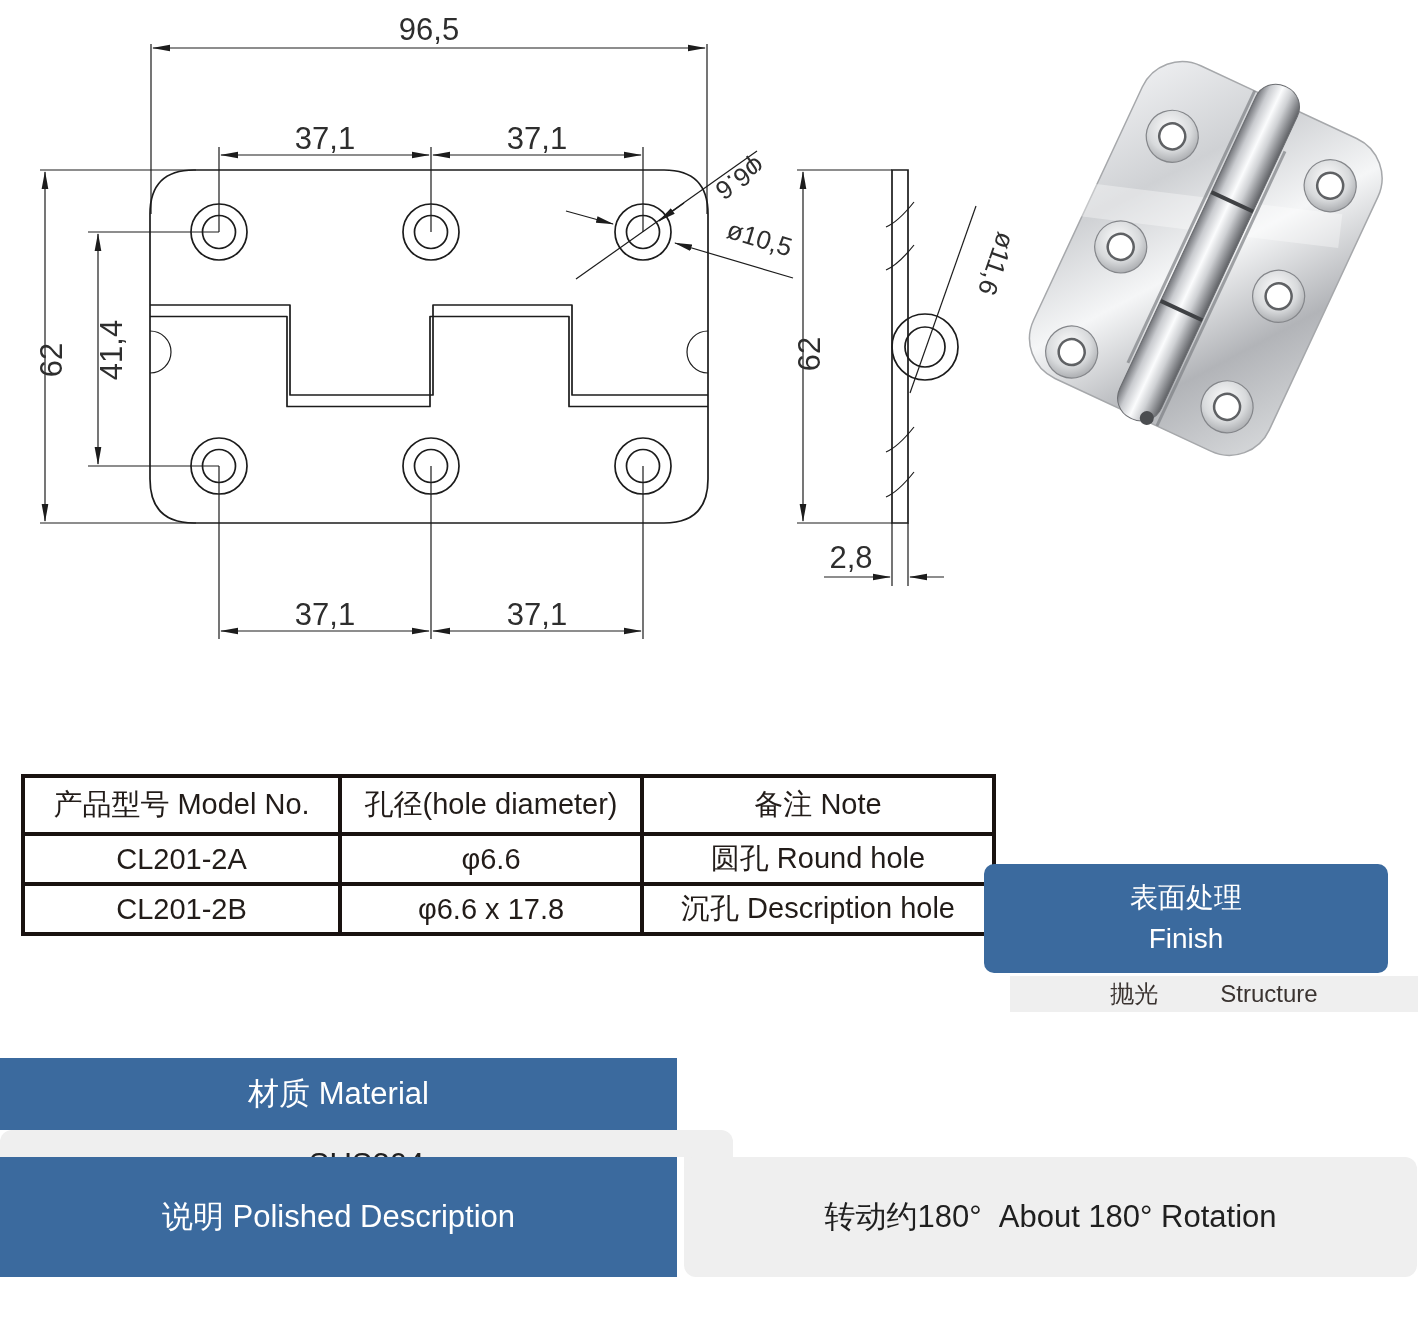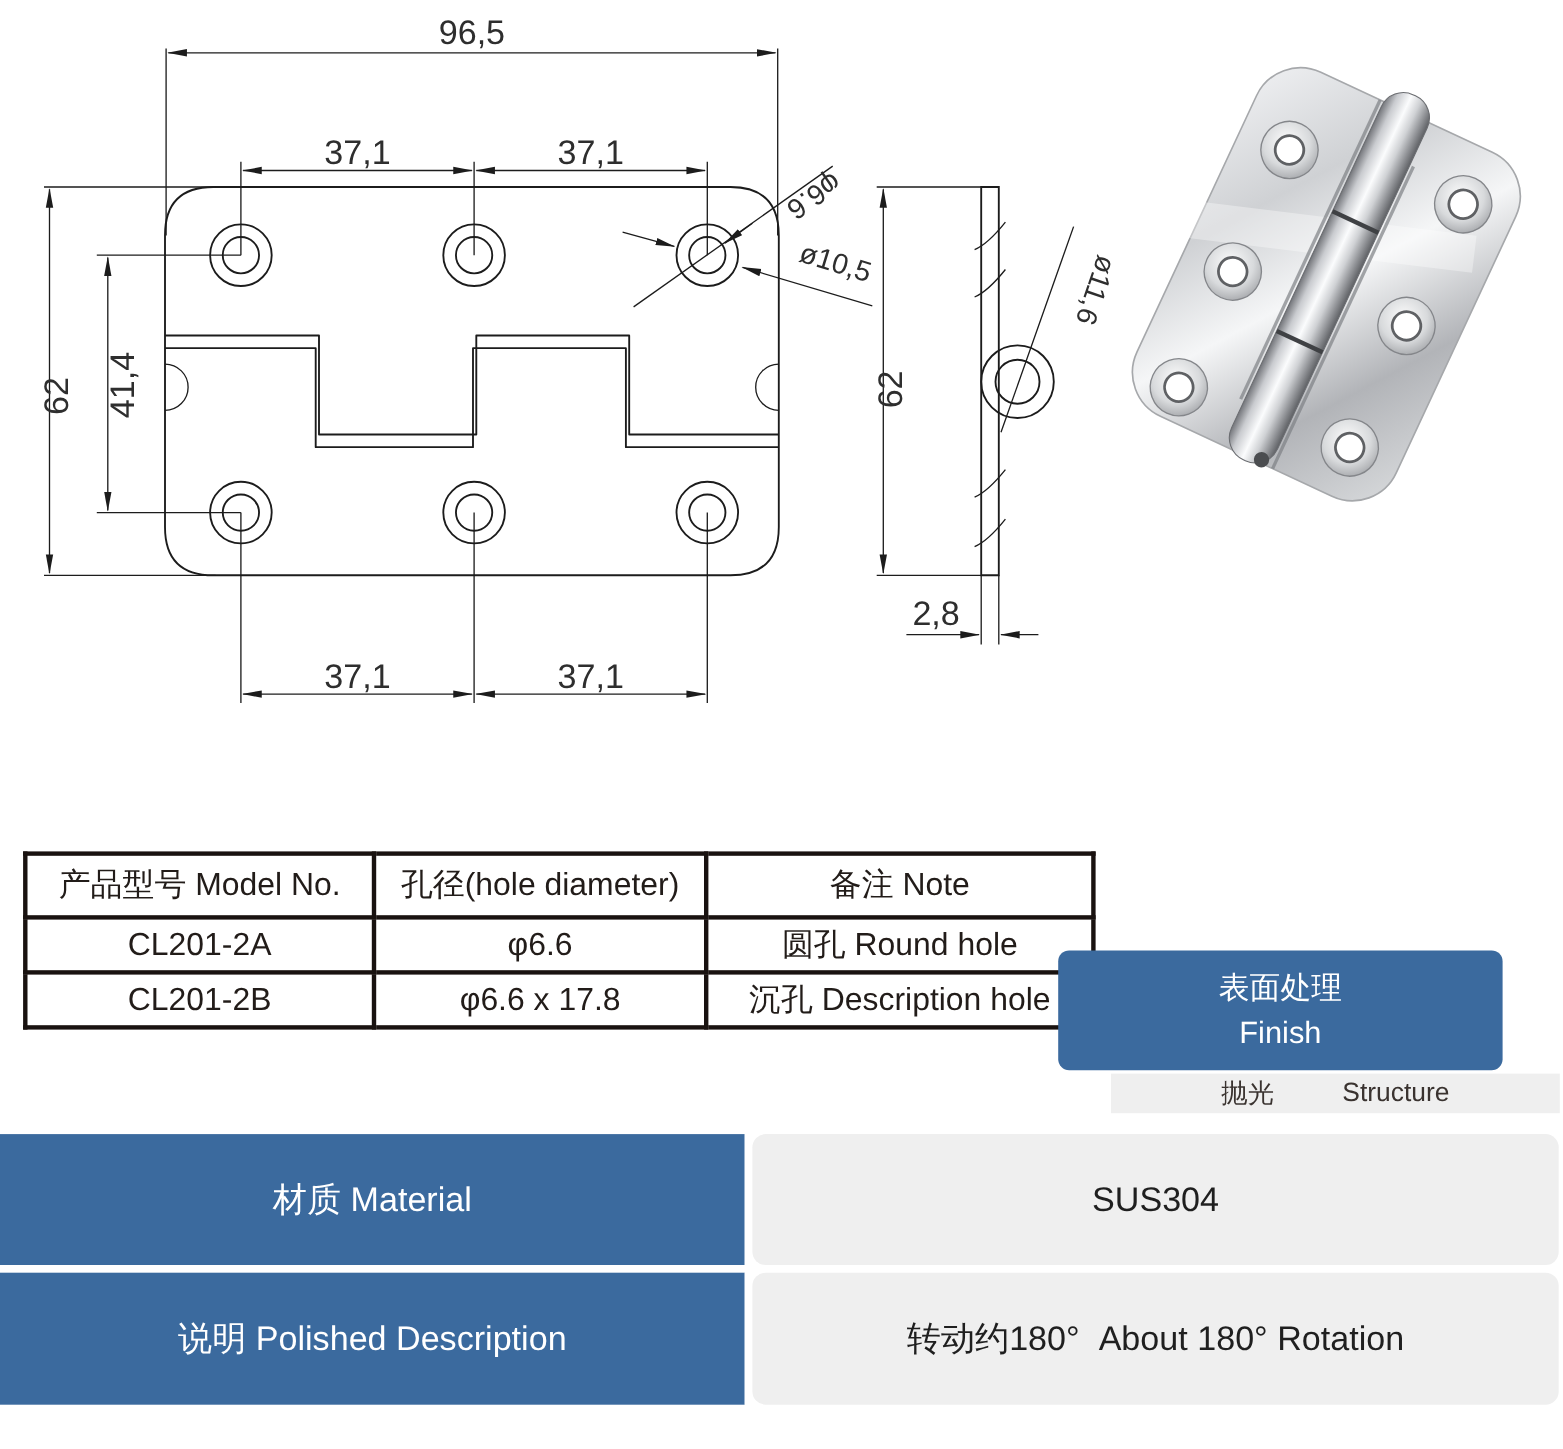--- a/index.html
+++ b/index.html
@@ -18,36 +18,36 @@
               table-layout:fixed;margin-left:16px;}
   .spec-table td{border:4px solid #191210;text-align:center;vertical-align:middle;
                  font-size:29px;color:#221c19;padding:0;background:#fff;}
   .spec-table tr.hdr td{height:54px;}
   .spec-table tr.row td{height:46px;}
   .col-model{width:313px;}
   .col-hole{width:298px;}
   .col-note{width:348px;}
 
   
-  .finish-box{position:absolute;left:962px;top:864px;width:404px;height:109px;
+  .finish-box{position:absolute;left:984px;top:864px;width:404px;height:109px;
               background:#3b6a9e;border-radius:10px;color:#ffffff;
               display:flex;flex-direction:column;align-items:center;justify-content:center;
               line-height:1.45;font-size:28px;}
   .finish-strip{position:absolute;left:1010px;top:976px;width:408px;height:36px;
                 background:#efefef;display:flex;align-items:center;justify-content:center;
                 gap:62px;font-size:24px;color:#3a3330;}
 
   
   .info-row{position:absolute;left:0;width:1421px;display:flex;}
   .info-row .lbl{width:677px;background:#3b6a9e;color:#ffffff;display:flex;
                  align-items:center;justify-content:center;font-size:31px;}
   .info-row .gap{width:7px;background:#ffffff;}
   .info-row .val{width:733px;background:#efefef;color:#1f1f1f;display:flex;
                  align-items:center;justify-content:center;font-size:31px;white-space:pre;border-radius:12px;}
-  #info-row-material{top:1031px;height:143px;}
+  #info-row-material{top:1058px;height:143px;flex-direction:column;}
   #info-row-material .lbl,#info-row-material .val{height:119px;}
   #info-row-structure{top:1157px;height:120px;}
   #info-row-structure .lbl,#info-row-structure .val{height:120px;}
 </style>
 </head>
 <body>
 
 <svg id="drawing" width="1421" height="770" viewBox="0 0 1421 770" xmlns="http://www.w3.org/2000/svg">
   <defs>
     <marker id="arw" viewBox="0 0 14 6" refX="13.2" refY="3" markerWidth="15" markerHeight="7" orient="auto-start-reverse">

